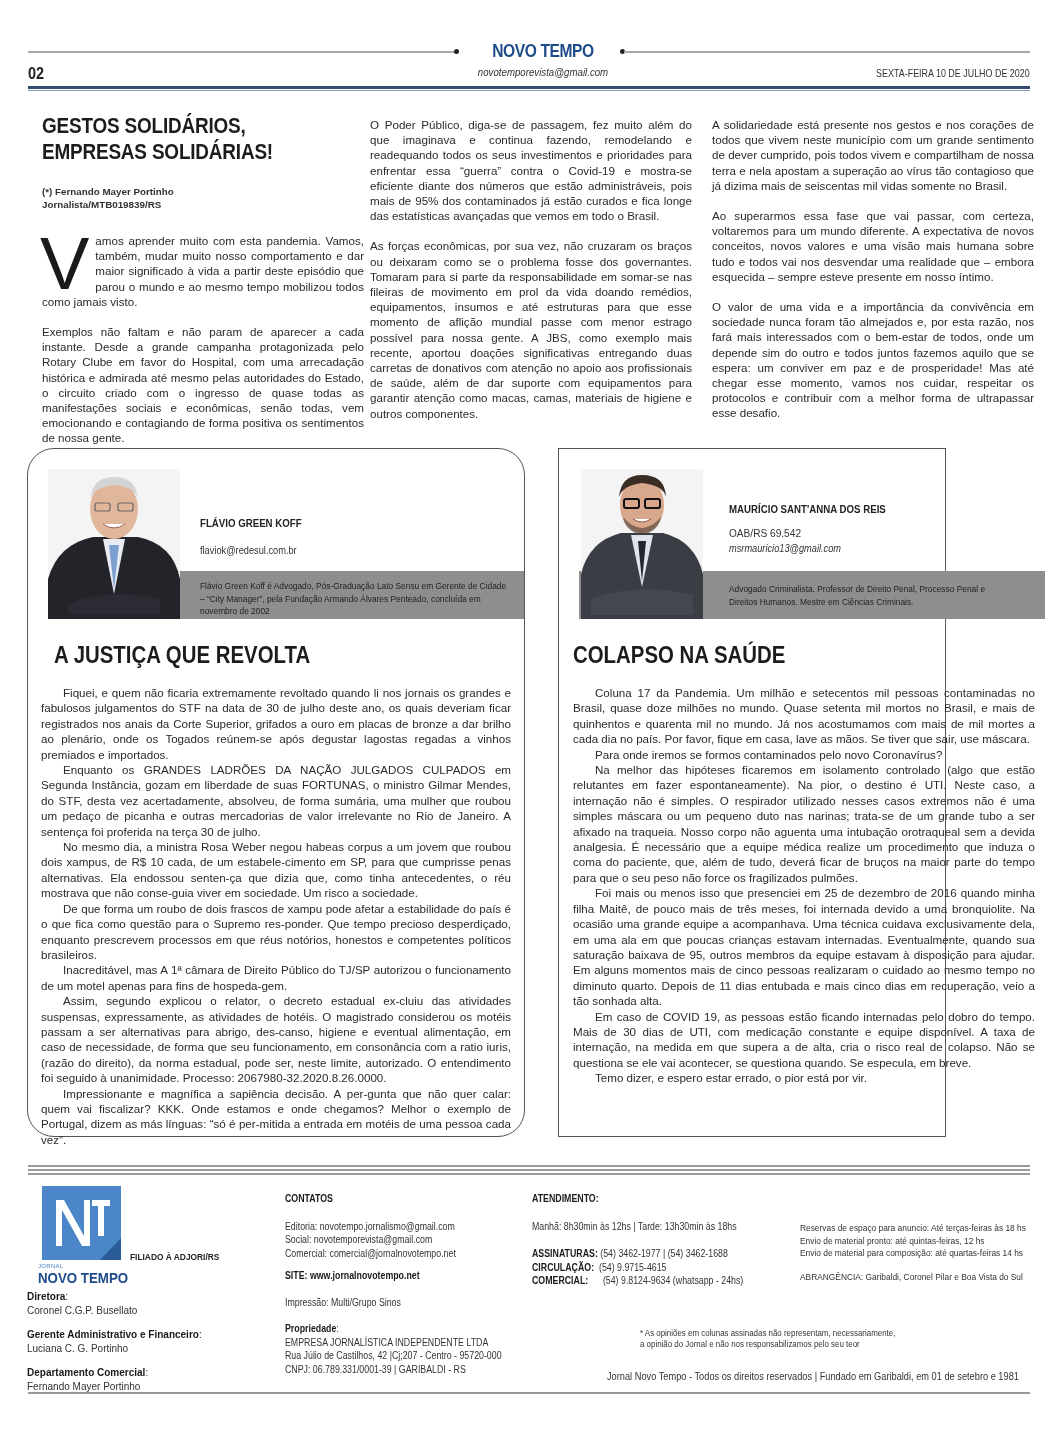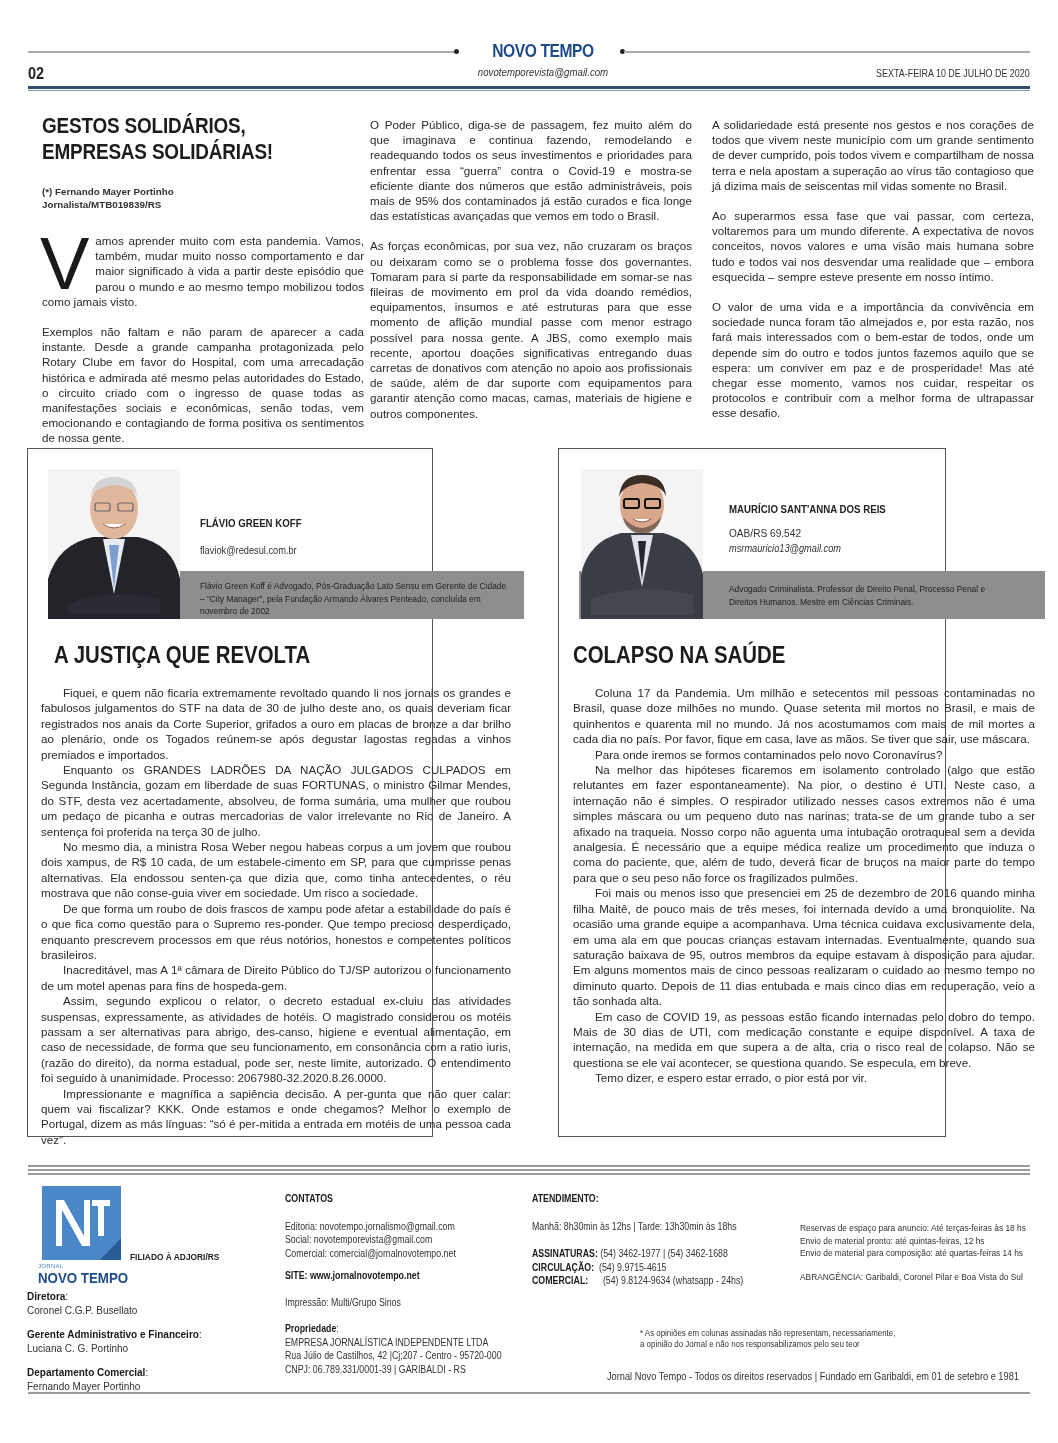--- a/index.html
+++ b/index.html
@@ -33,21 +33,21 @@
   .col2 { left: 370px; top: 117px; }
   .col3 { left: 712px; top: 117px; }
   .headline1 { font-weight: bold; font-size: 22px; line-height: 26px; color: #1c1c1c; letter-spacing: -0.2px;
     transform: scaleX(0.86); transform-origin: left; width: 380px; margin-bottom: 20px; }
   .byline { font-size: 9.8px; line-height: 13px; color: #333; margin-bottom: 22px; font-weight: bold; }
   .dropcap { float: left; font-size: 74px; line-height: 58px; font-weight: normal; color: #1a1a1a;
     margin: 0 6px 0 -2px; padding-top: 2px; font-family: "Liberation Sans", sans-serif; }
 
   
   .box { position: absolute; top: 448px; height: 689px; border: 1.5px solid #555; border-left: 0; border-top-color: #555; }
-  .box.left { left: 27px; width: 406px; border-left: 1.5px solid #555; }
+  .box.left { left: 27px; width: 498px; border-left: 1.5px solid #555; border-radius: 27px; }
   .box.right { left: 558px; width: 388px; border-left: 1.5px solid #555; }
 
   .author-head { position: absolute; left: 0; top: 0; width: 100%; height: 170px; }
   .author-photo { position: absolute; bottom: 0; width: 132px; height: 150px; overflow: hidden; }
   .author-band { position: absolute; bottom: 0; height: 48px; background: #8e8e8e; }
   .author-name { position: absolute; font-weight: bold; font-size: 11px; color: #222; transform: scaleX(0.88); transform-origin: left; white-space: nowrap; }
   .author-meta { position: absolute; font-size: 10.5px; color: #333; transform: scaleX(0.88); transform-origin: left; white-space: nowrap; }
   .author-meta.italic { font-style: italic; }
   .author-bio { position: absolute; font-size: 9.5px; line-height: 12.5px; color: #222; transform: scaleX(0.88); transform-origin: left; }
 

